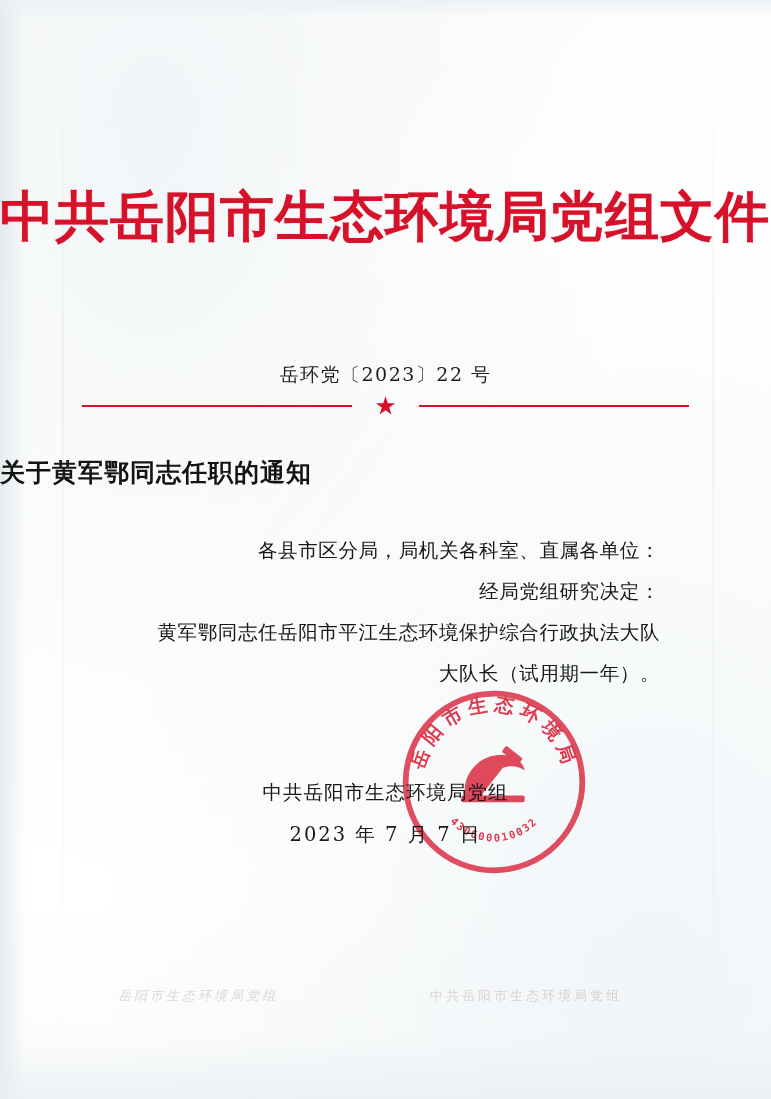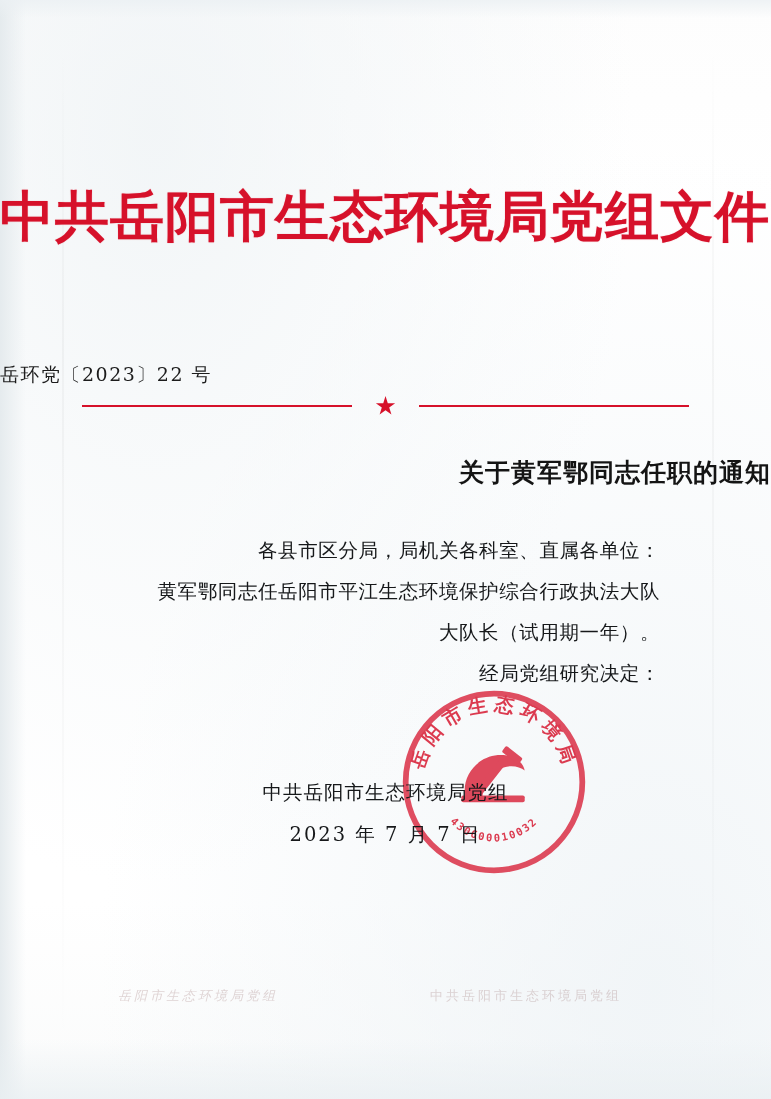--- a/index.html
+++ b/index.html
@@ -66,21 +66,21 @@
     line-height: 1.15;
     text-shadow: 0 0 1px rgba(214,17,42,0.45);
   }
 
   
   .docnum {
     position: absolute;
     top: 362px;
     left: 0;
     width: 100%;
-    text-align: left;
+    text-align: center;
     font-size: 19px;
     color: #1c1c1c;
     letter-spacing: 1.5px;
   }
 
   
   .rule-wrap {
     position: absolute;
     top: 396px;
     left: 82px;
@@ -104,21 +104,21 @@
     font-size: 22px;
     line-height: 20px;
   }
 
   
   .title {
     position: absolute;
     top: 456px;
     left: 0;
     width: 100%;
-    text-align: right;
+    text-align: left;
     font-size: 25px;
     font-weight: 700;
     color: #141414;
     letter-spacing: 1px;
   }
 
   
   .body-block {
     position: absolute;
     top: 530px;
@@ -190,22 +190,22 @@
     <div class="rule-wrap">
       <div class="rule-line left"></div>
       <div class="rule-star">★</div>
       <div class="rule-line right"></div>
     </div>
 
     <div class="title">关于黄军鄂同志任职的通知</div>
 
     <div class="body-block">
       <p>各县市区分局，局机关各科室、直属各单位：</p>
+      <p class="indent">经局党组研究决定：</p>
       <p class="indent">黄军鄂同志任岳阳市平江生态环境保护综合行政执法大队大队长（试用期一年）。</p>
-      <p class="indent">经局党组研究决定：</p>
     </div>
 
     <div class="seal">
       <svg viewBox="0 0 200 200" width="192" height="192" aria-hidden="true">
         <defs>
           <path id="sealTopArc" d="M 26,100 A 74,74 0 0 1 174,100"></path>
           <path id="sealBottomArc" d="M 38,100 A 62,62 0 0 0 162,100"></path>
         </defs>
         <circle cx="100" cy="100" r="92" fill="none" stroke="#d6112a" stroke-width="6" opacity="0.9"></circle>
 

